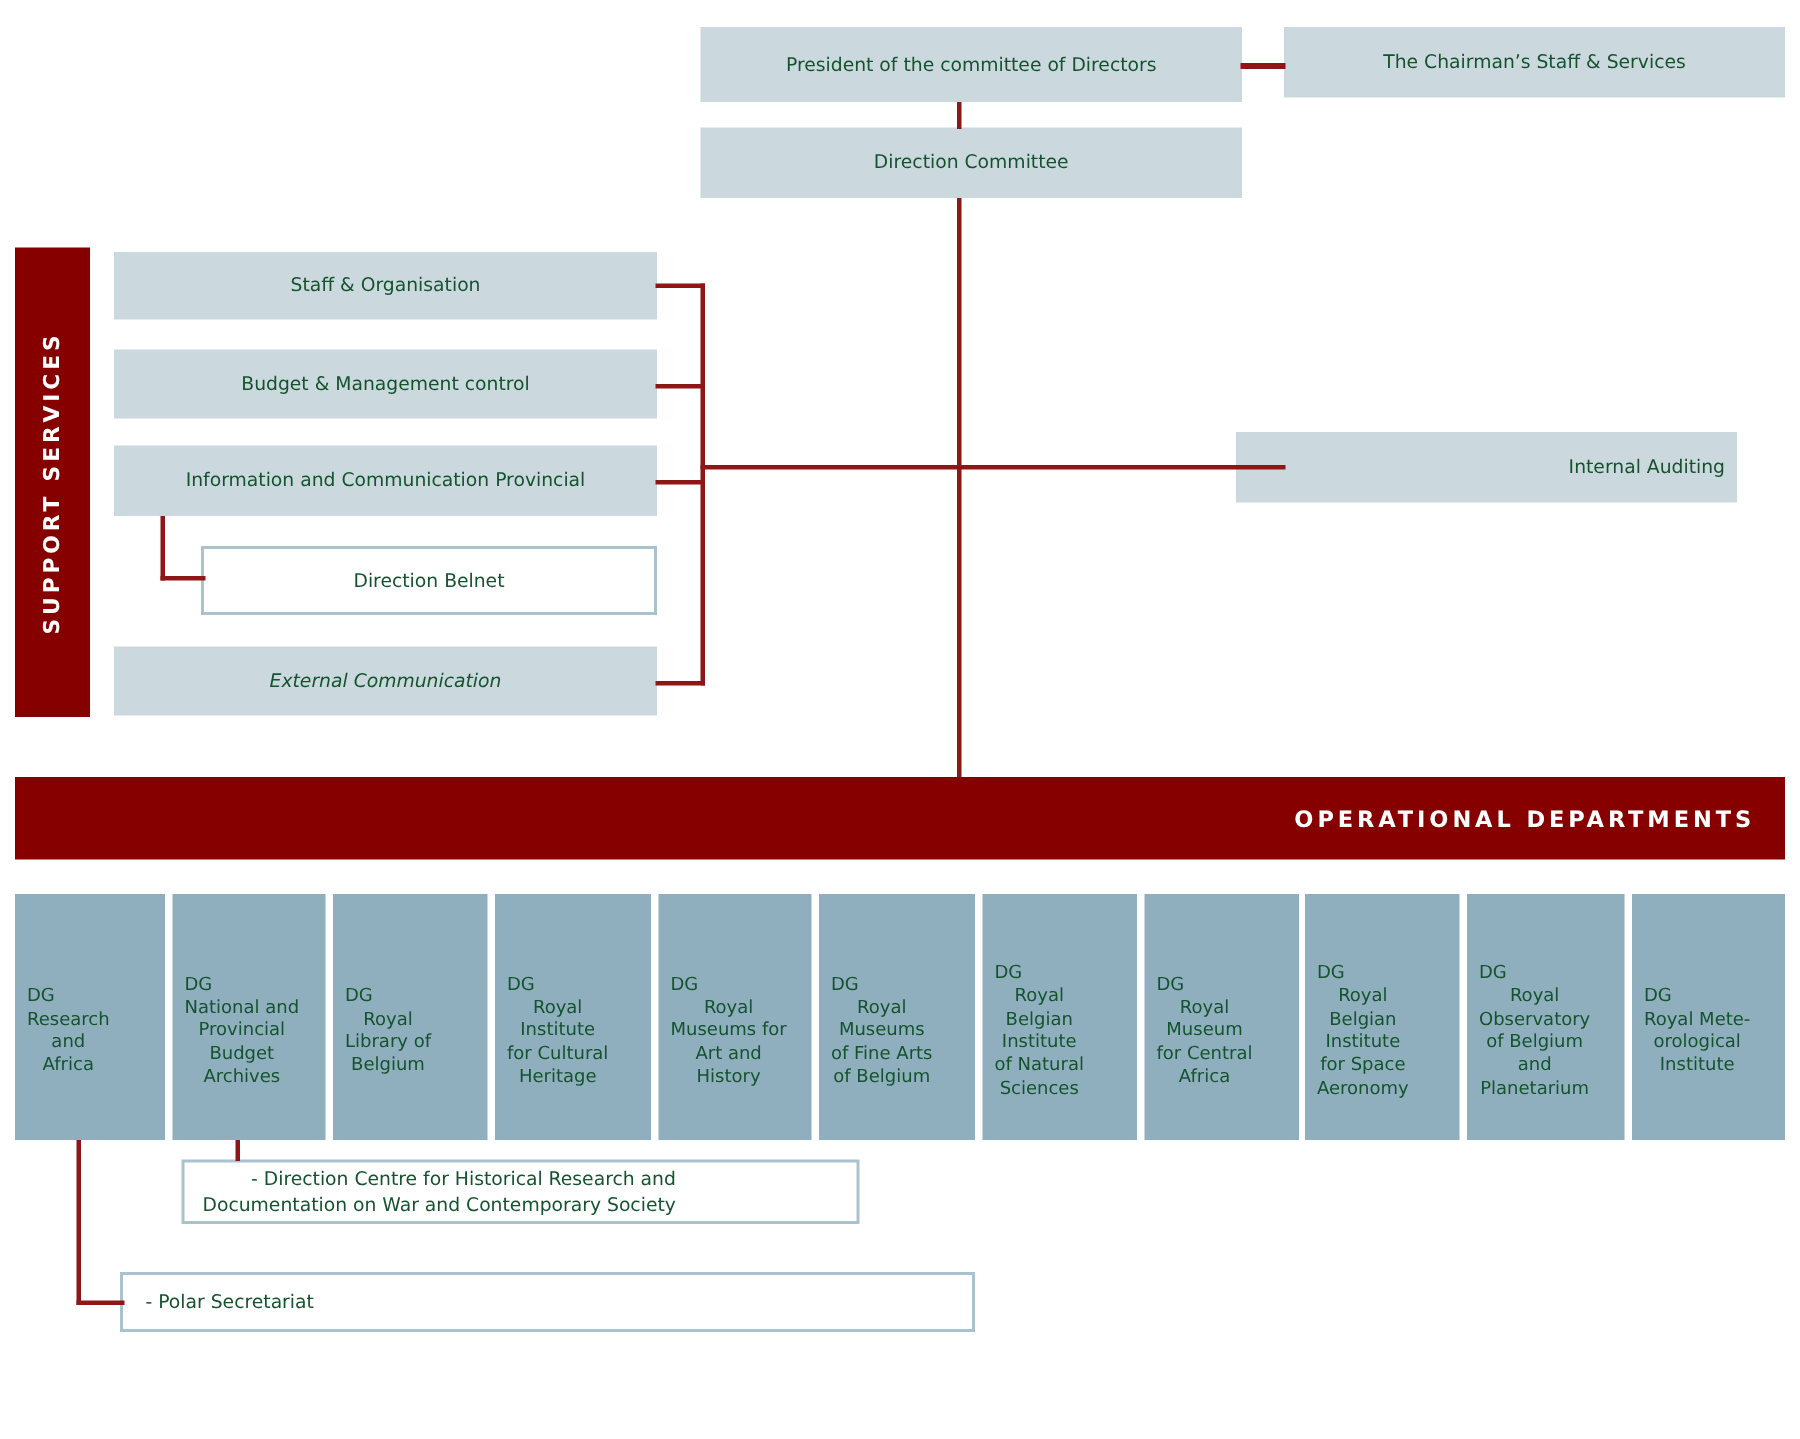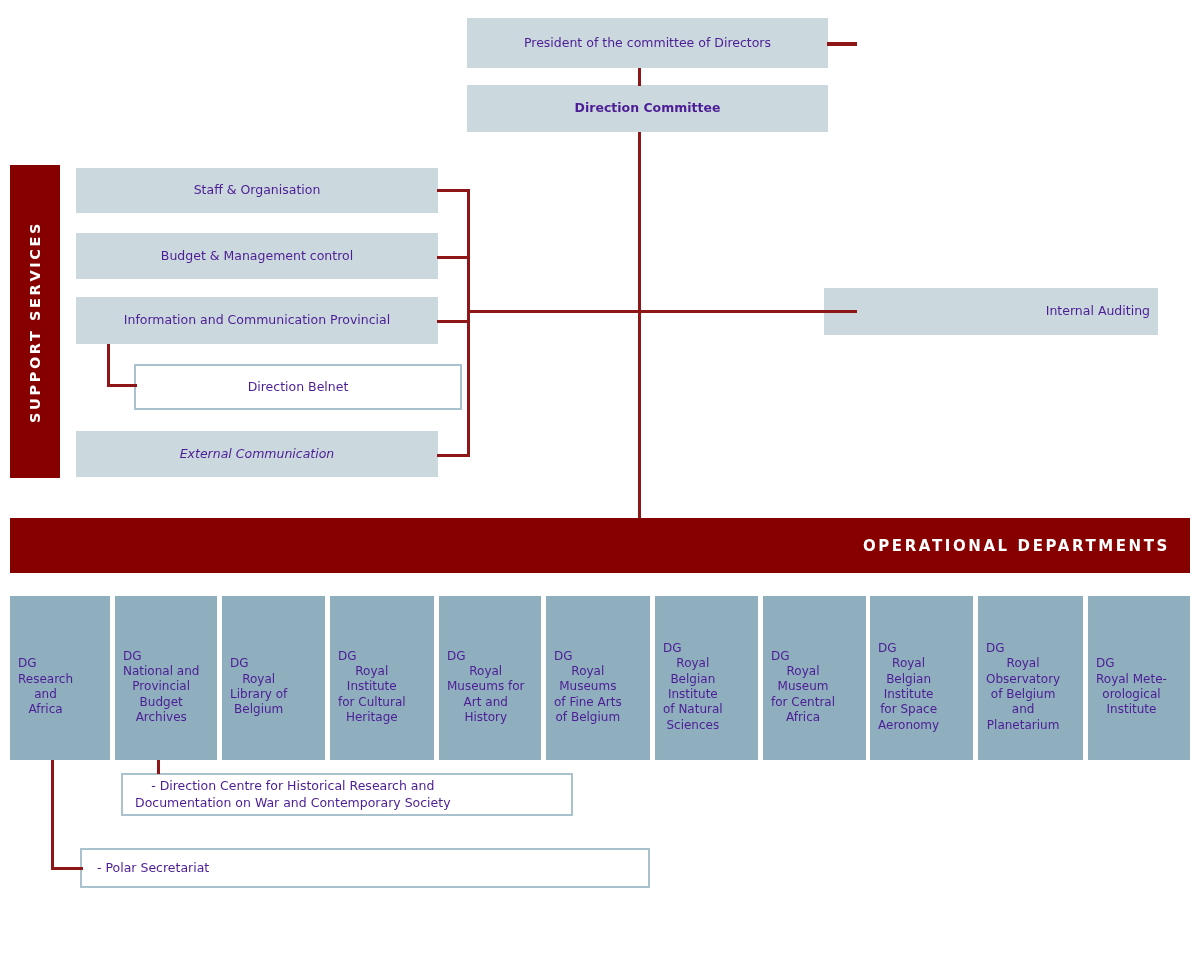--- a/index.html
+++ b/index.html
@@ -22,38 +22,38 @@
   
   .node {
     position: absolute;
     box-sizing: border-box;
     display: flex;
     align-items: center;
     justify-content: center;
     text-align: center;
     font-size: 12.5px;
     line-height: 1.35;
-    color: #4c1d95;
+    color: #14532d;
     padding: 4px 8px;
   }
   .node-fill {
     background: #cbd8de;
   }
   .node-dept {
     background: #8faebe;
     align-items: flex-start;
     padding-top: 22px;
   }
   .node-outline {
     background: #ffffff;
     border: 2px solid #a9c2ce;
   }
   .node-outline.align-left {
     justify-content: flex-start;
-    text-align: center;
+    text-align: right;
   }
   
   .band {
     position: absolute;
     background: #870000;
     color: #ffffff;
     font-weight: bold;
     box-sizing: border-box;
   }
   #support-services-sidebar {
@@ -94,24 +94,27 @@
 </style>
 </head>
 <body>
 
 <div id="chart-root">
 
   <div class="node node-fill" style="left:467px; top:18px; width:361px; height:50px;">
     <span>President of the committee of Directors</span>
   </div>
 
+  <div class="node node-fill" style="left:856px; top:18px; width:334px; height:47px;">
+    <span>The Chairman’s Staff &amp; Services</span>
+  </div>
 
   <div class="conn conn-h" style="left:827px; top:42px; width:30px; height:4px;"></div>
 
-  <div class="node node-fill" style="left:467px; top:85px; width:361px; height:47px;font-weight:bold;">
+  <div class="node node-fill" style="left:467px; top:85px; width:361px; height:47px;">
     <span>Direction Committee</span>
   </div>
 
   <div class="conn conn-v" style="left:638px; top:68px; height:18px;"></div>
 
   <div class="conn conn-v" style="left:638px; top:132px; height:386px;"></div>
 
   <div class="band" id="support-services-sidebar">
     <span class="vtext">SUPPORT  SERVICES</span>
   </div>
@@ -121,21 +124,21 @@
   </div>
 
   <div class="node node-fill" style="left:76px; top:233px; width:362px; height:46px;">
     <span>Budget &amp; Management control</span>
   </div>
 
   <div class="node node-fill" style="left:76px; top:297px; width:362px; height:47px;">
     <span>Information and Communication Provincial</span>
   </div>
 
-  <div class="node node-outline" style="left:134px; top:364px; width:328px; height:46px;">
+  <div class="node node-outline" style="left:134px; top:364px; width:304px; height:46px;">
     <span>Direction Belnet</span>
   </div>
 
   <div class="node node-fill" style="left:76px; top:431px; width:362px; height:46px;font-style:italic;">
     <span>External Communication</span>
   </div>
 
   <div class="node node-fill" style="left:824px; top:288px; width:334px; height:47px;justify-content:flex-end;">
     <span>Internal Auditing</span>
   </div>

